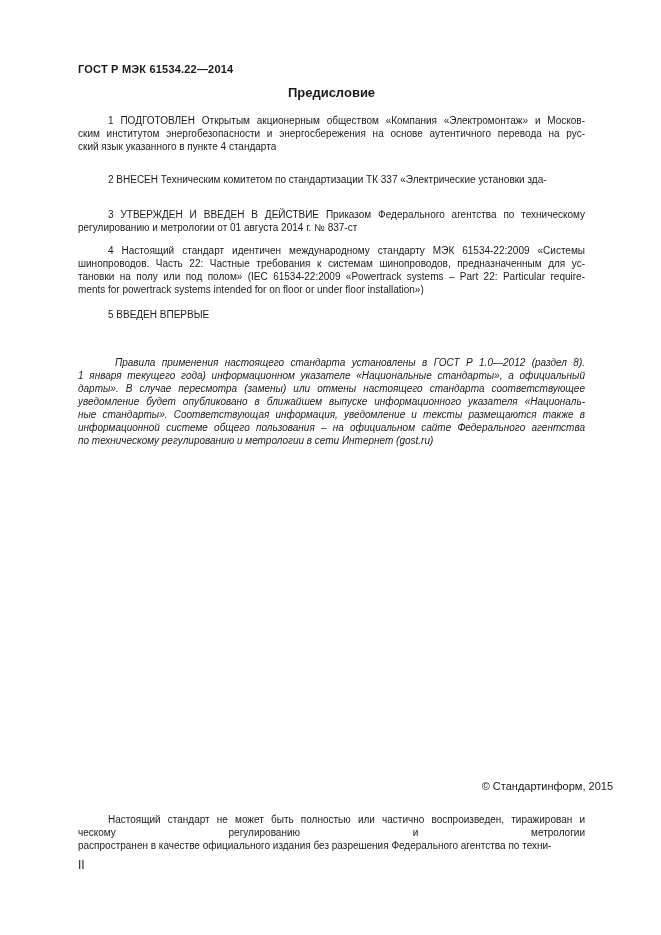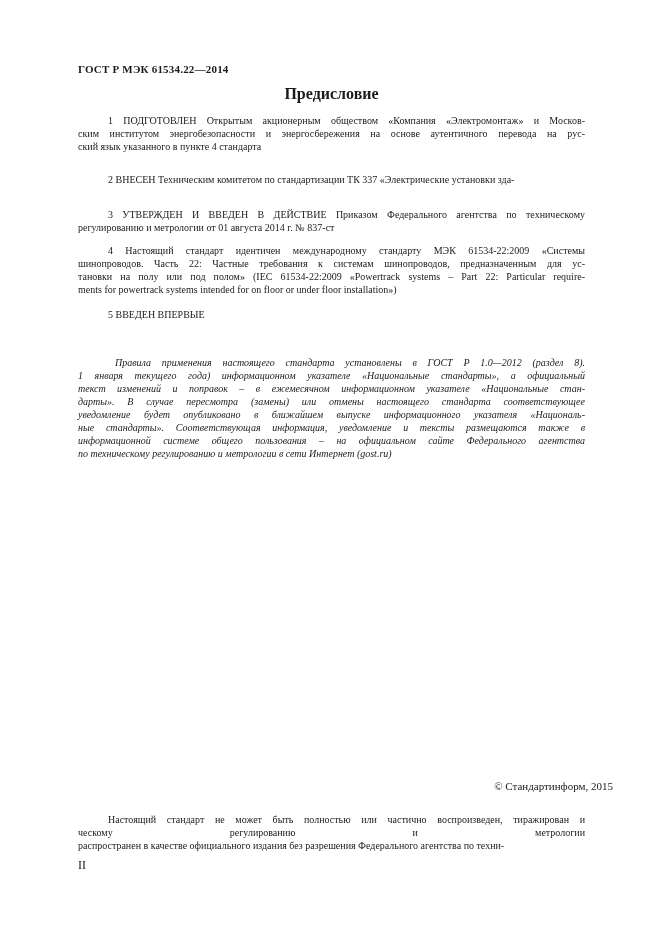--- a/index.html
+++ b/index.html
@@ -1,39 +1,39 @@
 <!DOCTYPE html>
 <html><head>
 <meta charset="utf-8">
 <style>
   html, body { margin: 0; padding: 0; background: #ffffff; }
   .page {
     position: relative;
     width: 661px;
     height: 935px;
     background: #ffffff;
-    font-family: Liberation Serif, serif;
+    font-family: Liberation Sans, sans-serif;
     color: #1a1a1a;
     overflow: hidden;
   }
   .doc-number {
     position: absolute;
     left: 78px;
     top: 63px;
     font-size: 11px;
     font-weight: bold;
     letter-spacing: 0.2px;
   }
   .title {
     position: absolute;
     left: 78px;
     top: 85px;
     width: 507px;
     margin: 0;
-    font-size: 16px;
+    font-size: 13px;
     font-weight: bold;
     text-align: center;
   }
   .para, .note {
     position: absolute;
     left: 78px;
     width: 507px;
     font-size: 10px;
     line-height: 13px;
   }
@@ -86,21 +86,20 @@
       <div class="tline">ments for powertrack systems intended for on floor or under floor installation»)</div>
     </div>
 
   <div class="para" style="top:308px">
       <div class="tline" style="padding-left: 30px;">5 ВВЕДЕН ВПЕРВЫЕ</div>
     </div>
 
   <div class="note" style="top:356px">
       <div class="tline" style="padding-left: 37px;">Правила применения настоящего стандарта установлены в ГОСТ Р 1.0—2012 (раздел 8).</div>
       <div class="tline">1 января текущего года) информационном указателе «Национальные стандарты», а официальный</div>
-      <div class="tline">текст изменений и поправок – в ежемесячном информационном указателе «Национальные стан-</div>
       <div class="tline">дарты». В случае пересмотра (замены) или отмены настоящего стандарта соответствующее</div>
       <div class="tline">уведомление будет опубликовано в ближайшем выпуске информационного указателя «Националь-</div>
       <div class="tline">ные стандарты». Соответствующая информация, уведомление и тексты размещаются также в</div>
       <div class="tline">информационной системе общего пользования – на официальном сайте Федерального агентства</div>
       <div class="tline">по техническому регулированию и метрологии в сети Интернет (gost.ru)</div>
     </div>
 
   <div class="copyright">© Стандартинформ, 2015</div>
 
   <div class="para" style="top:813px">

